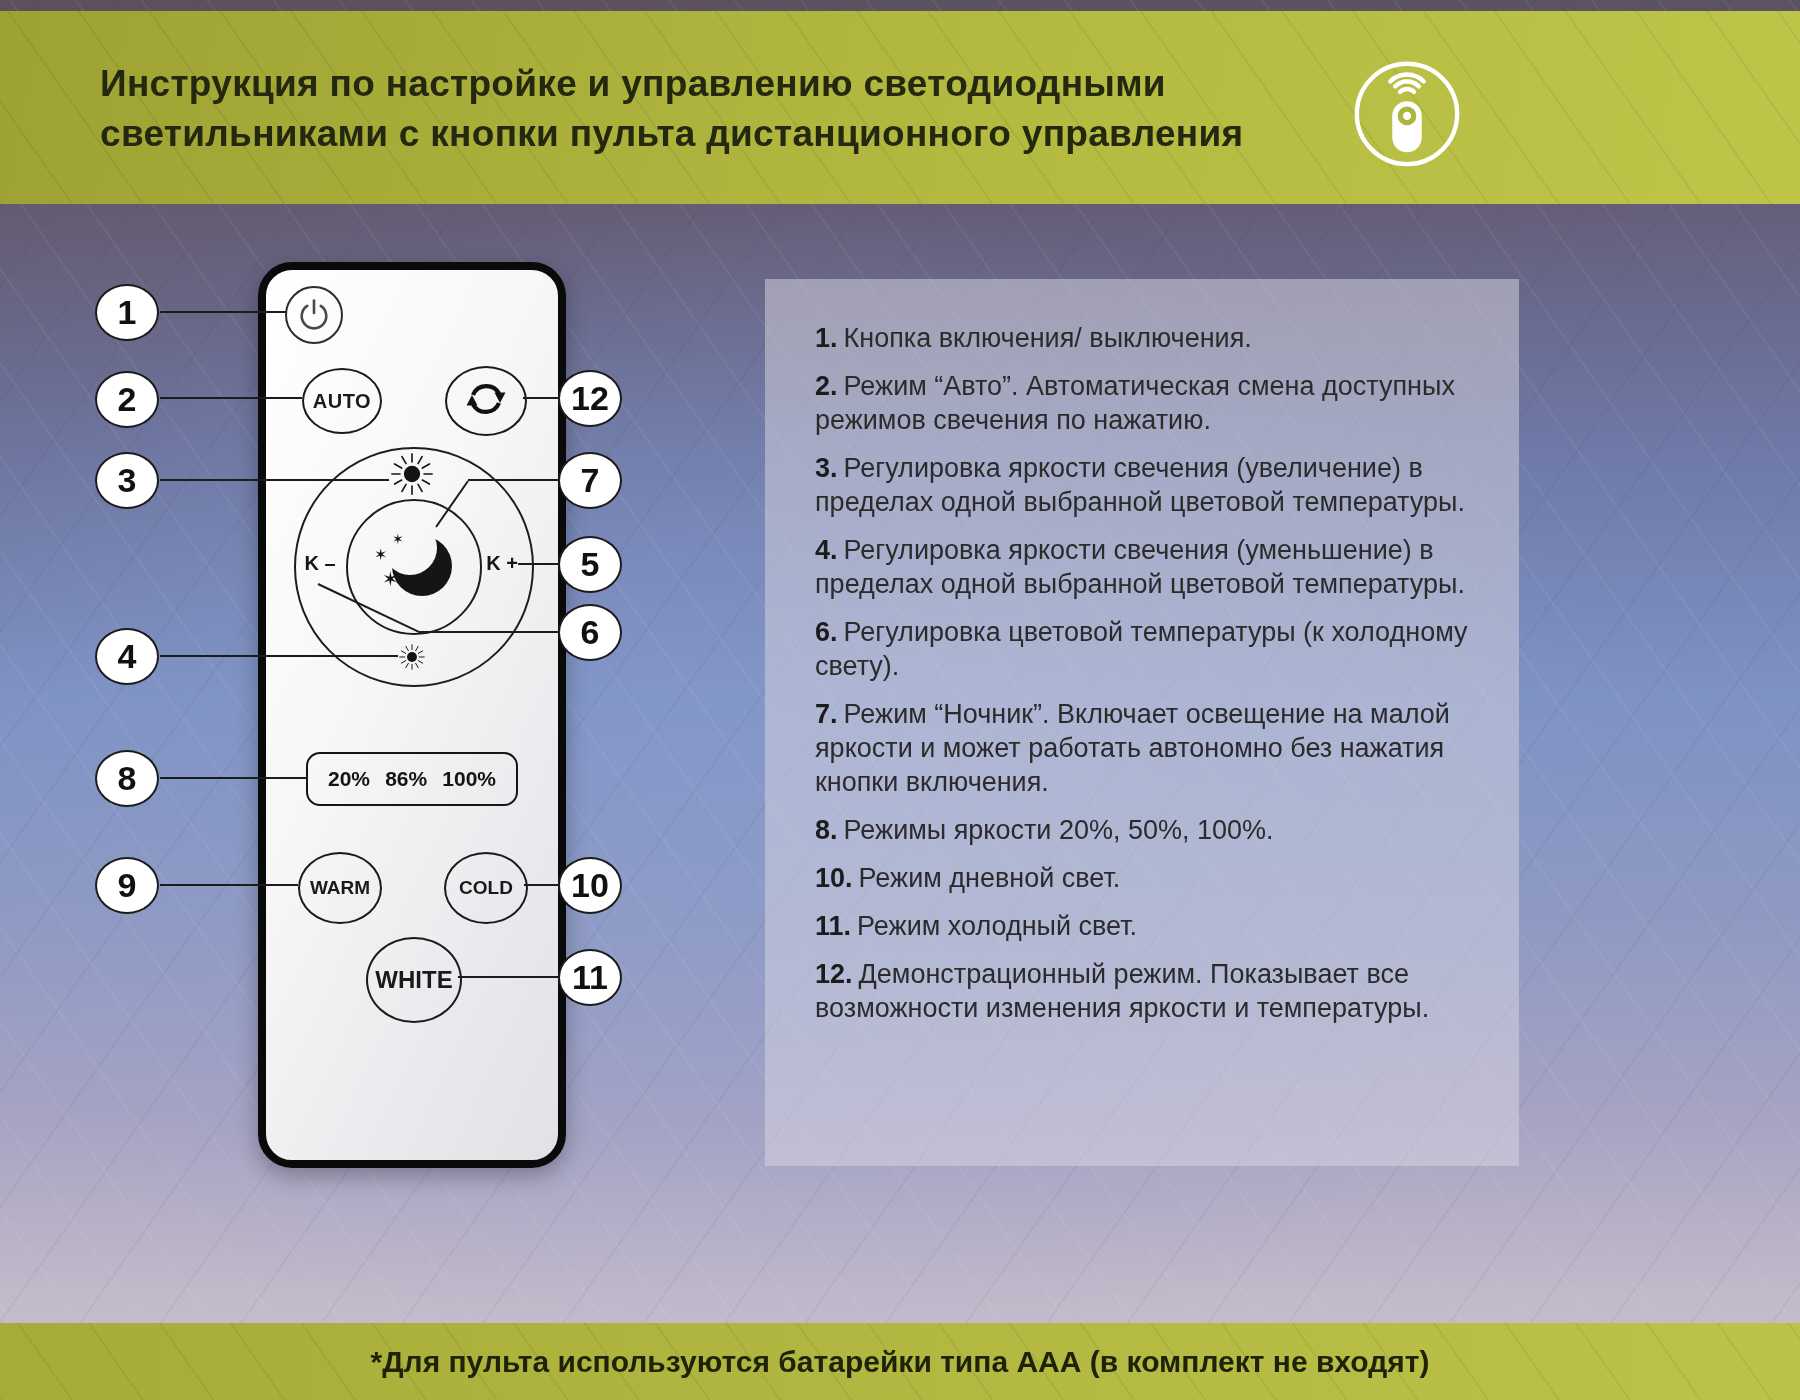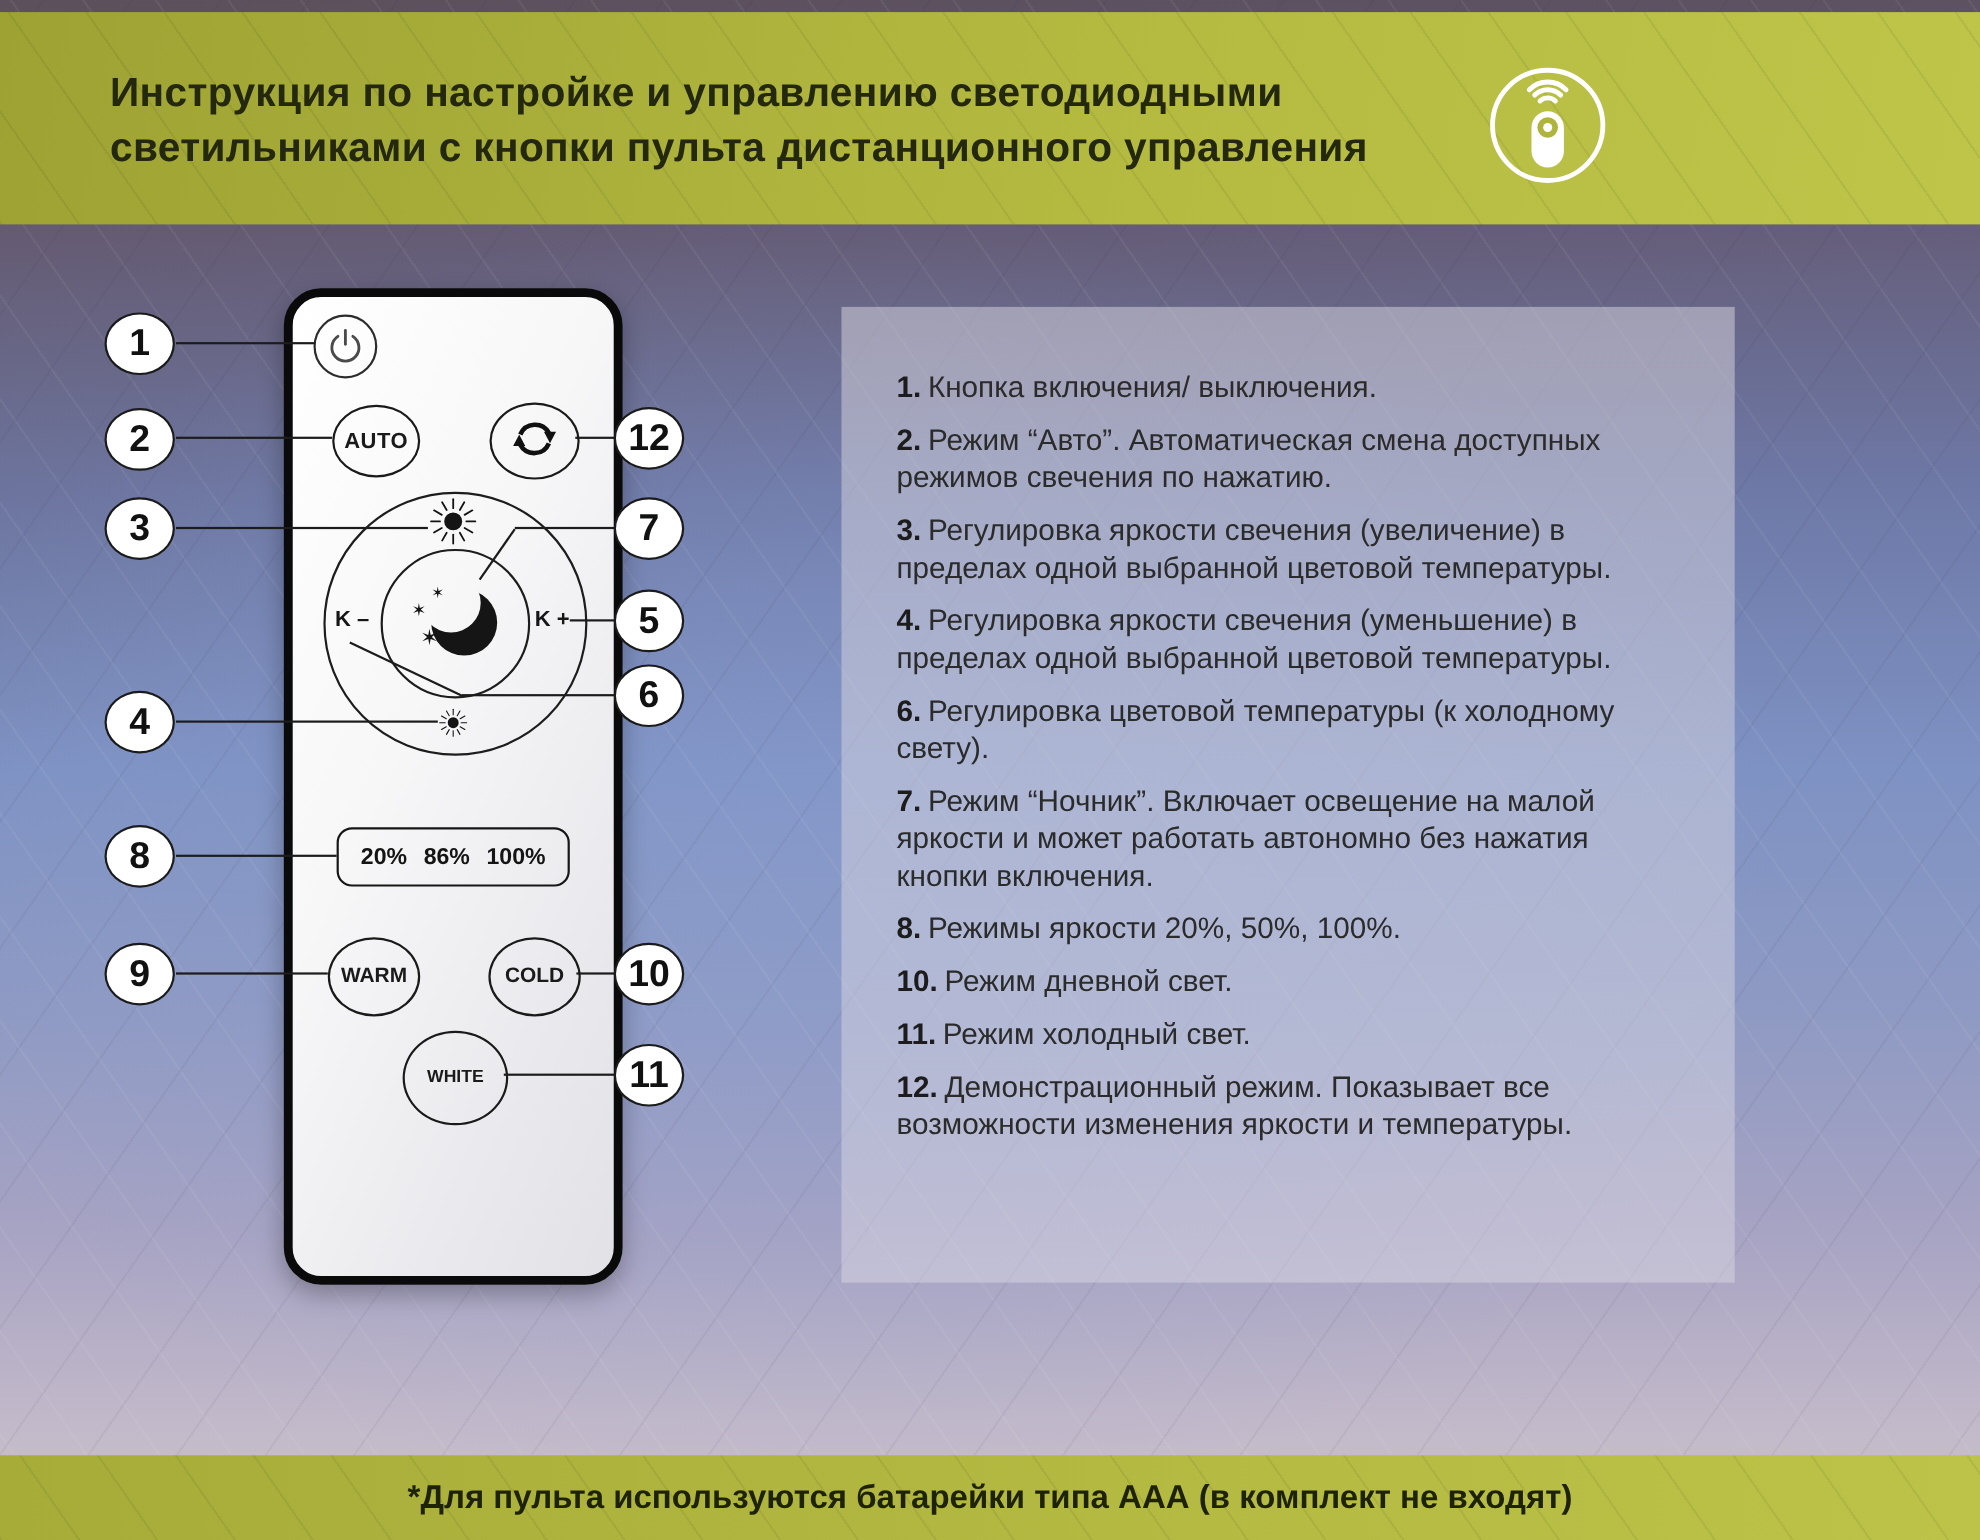--- a/index.html
+++ b/index.html
@@ -21,42 +21,42 @@
   .header{top:11px;height:193px;}
   .footer{top:1323px;height:77px;background:linear-gradient(90deg,#a7ac39 0%,#bdc348 100%);}
   .title{position:absolute;left:100px;top:48px;color:#23280f;font-weight:700;
          font-size:37px;line-height:50px;letter-spacing:0.3px;}
   .footer-note{position:absolute;left:0;top:0;width:100%;height:100%;
          display:flex;align-items:center;justify-content:center;
          color:#1e2307;font-weight:700;font-size:30px;}
   .hdr-icon{position:absolute;left:1348px;top:42px;}
 
   
-  .panel{position:absolute;left:765px;top:279px;width:812px;height:887px;
+  .panel{position:absolute;left:765px;top:279px;width:754px;height:887px;
          background:linear-gradient(180deg, rgba(214,211,220,0.52), rgba(228,225,233,0.42));
-         box-sizing:border-box;padding:56px 0 0 50px;}
+         box-sizing:border-box;padding:42px 0 0 50px;}
   .panel p{margin:0 0 14px 0;width:700px;font-size:27px;line-height:34px;color:#2b2b2b;}
   .panel p b{font-weight:700;color:#1c1c1c;margin-right:6px;}
 
   
   .remote{position:absolute;left:258px;top:262px;width:308px;height:906px;box-sizing:border-box;
           border:8px solid #0a0a0a;border-radius:34px;
           background:linear-gradient(115deg,#ffffff 0%,#f7f7f8 40%,#eaeaee 75%,#e1e1e6 100%);
           box-shadow:0 8px 22px rgba(0,0,0,0.28);}
 
   .abs{position:absolute;}
   .ellipse-btn{position:absolute;border:2.5px solid #1a1a1a;border-radius:50%;
           display:flex;align-items:center;justify-content:center;
           color:#1a1a1a;font-weight:700;background:transparent;}
   .power-btn{left:285px;top:286px;width:54px;height:54px;border-width:2.5px;border-color:#2c2c2c;}
   .auto-btn{left:302px;top:368px;width:76px;height:62px;font-size:20px;letter-spacing:0.5px;}
   .cycle-btn{left:445px;top:366px;width:78px;height:66px;}
   .warm-btn{left:298px;top:852px;width:80px;height:68px;font-size:19px;}
   .cold-btn{left:444px;top:852px;width:80px;height:68px;font-size:19px;}
-  .white-btn{left:366px;top:937px;width:92px;height:82px;font-size:16px;}
+  .white-btn{left:366px;top:937px;width:92px;height:82px;font-size:24px;}
 
   .dial-outer{left:294px;top:447px;width:236px;height:236px;border:2px solid #1d1d1d;border-radius:50%;}
   .dial-inner{left:346px;top:499px;width:132px;height:132px;border:2px solid #1d1d1d;border-radius:50%;}
   .k-label{position:absolute;width:52px;text-align:center;font-weight:700;font-size:20px;color:#161616;top:552px;}
   .k-minus{left:294px;}
   .k-plus{left:476px;}
 
   .pct-box{position:absolute;left:306px;top:752px;width:212px;height:54px;box-sizing:border-box;
            border:2.5px solid #161616;border-radius:14px;
            display:flex;align-items:center;justify-content:space-between;padding:0 20px;text-align:center;}

